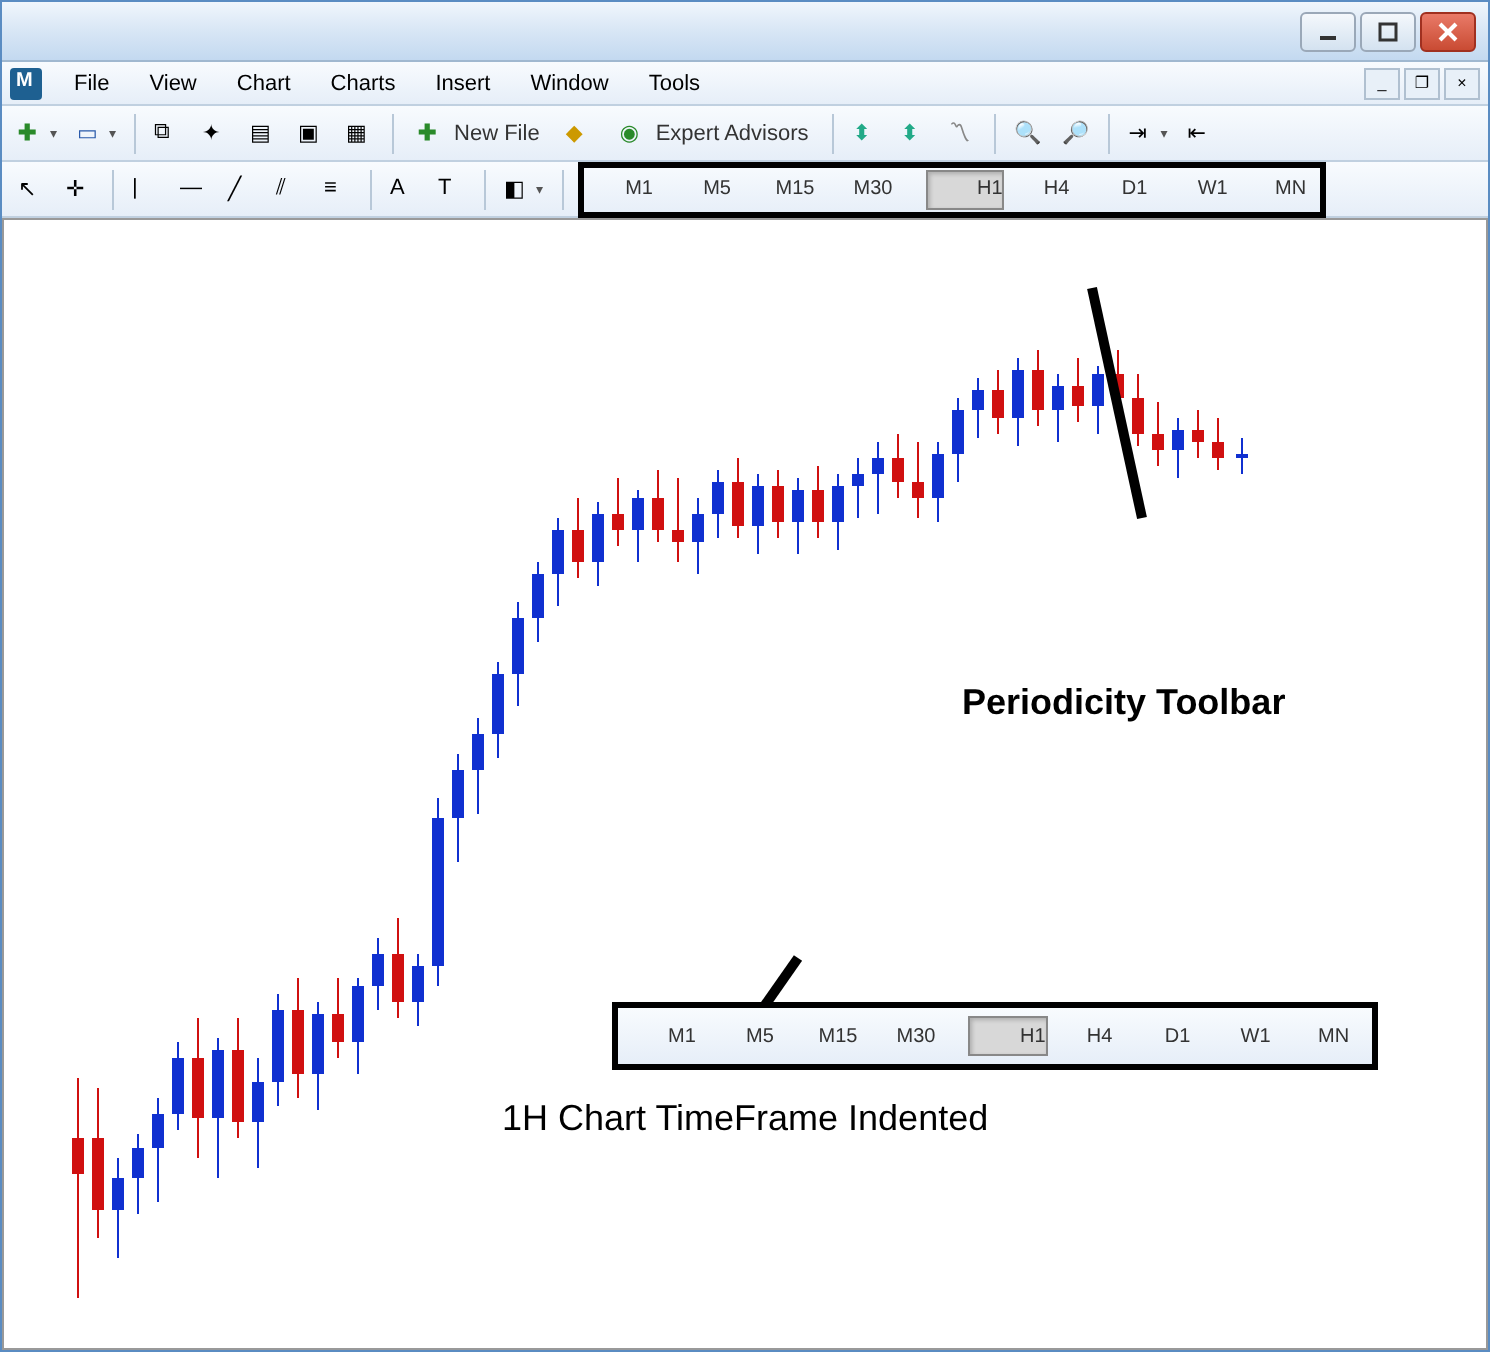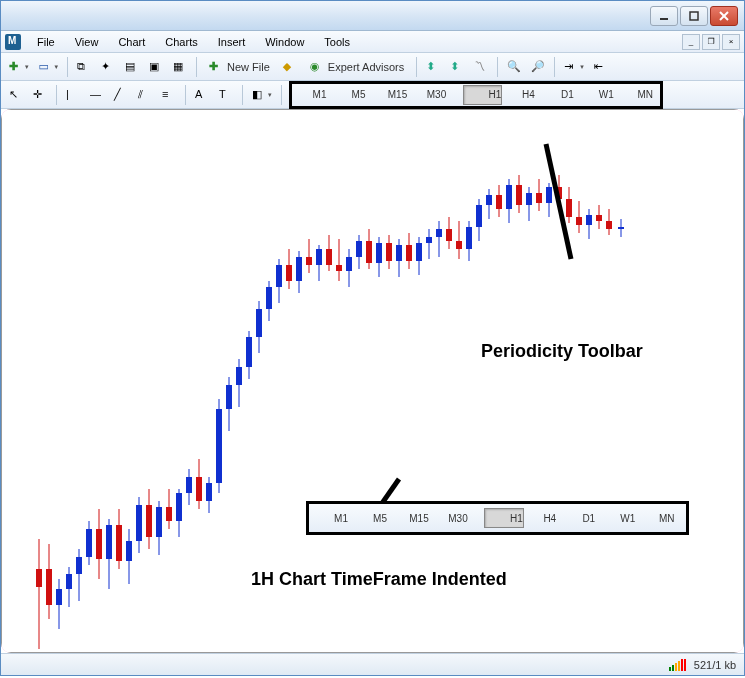--- a/index.html
+++ b/index.html
@@ -17,27 +17,27 @@
     .mdi-btn { width: 18px; height: 16px; border: 1px solid #b0c0d0; background: #e8f0f8; font-size: 8px; display: flex; align-items: center; justify-content: center; cursor: pointer; }
     .toolbar-row1 { height: 28px; background: linear-gradient(to bottom, #f8fbfe, #e6eef8); border-bottom: 1px solid #c0d0e0; display: flex; align-items: center; padding: 0 4px; gap: 2px; }
     .toolbar-row2 { height: 28px; background: linear-gradient(to bottom, #f8fbfe, #e6eef8); border-bottom: 1px solid #c0d0e0; display: flex; align-items: center; padding: 0 4px; gap: 2px; }
     .tbtn { min-width: 22px; height: 22px; border: 1px solid transparent; background: transparent; display: flex; align-items: center; justify-content: center; cursor: pointer; border-radius: 2px; padding: 0 3px; }
     .tbtn.dd::after { content: "▾"; font-size: 7px; margin-left: 2px; color: #555; }
     .sep { width: 1px; height: 20px; background: #b8c8d8; margin: 0 3px; }
     .tlabel-btn { display: flex; align-items: center; gap: 4px; padding: 0 6px; height: 22px; font-size: 11px; color: #333; }
     .tf-group { display: flex; align-items: center; border: 3px solid #000; padding: 1px 2px; margin-left: 2px; }
     .tf-btn { min-width: 26px; height: 20px; display: flex; align-items: center; justify-content: center; font-size: 10px; color: #333; cursor: pointer; border: 1px solid transparent; margin-left: 13px; }
     .tf-btn.active { border: 1px solid #888; background: #d8d8d8; box-shadow: inset 1px 1px 2px rgba(0,0,0,0.2); padding-left: 25px; }
-    .chart-area { flex: 1; background: #f9a8d4; position: relative; overflow: hidden; border-radius: 10px; }
+    .chart-area { flex: 1; background: #f9a8d4; position: relative; overflow: hidden; }
     .chart-svg { position: absolute; left: 0; top: 0; }
     .anno-box1 { position: absolute; top: 392px; left: 305px; border: 3px solid #000; background: linear-gradient(to bottom, #f8fbfe, #e6eef8); padding: 4px 6px; display: flex; gap: 0; }
     .anno-box1 .tf-btn { border: 1px solid transparent; }
     .anno-box1 .tf-btn.active { border: 1px solid #888; background: #d8d8d8; }
     .anno-label1 { position: absolute; top: 232px; left: 480px; font-size: 18px; font-weight: bold; font-family: Arial, sans-serif; color: #000; }
-    .anno-label2 { position: absolute; top: 460px; left: 250px; font-size: 18px; font-weight: bold; font-family: Arial, sans-serif; color: #000; }
+    .anno-label2 { position: absolute; top: 440px; left: 250px; font-size: 18px; font-weight: normal; font-family: Arial, sans-serif; color: #000; }
     .statusbar { height: 22px; background: linear-gradient(to bottom, #f4f8fc, #e0eaf4); border-top: 1px solid #c0d0e0; display: flex; align-items: center; justify-content: flex-end; padding: 0 8px; gap: 8px; font-size: 11px; color: #333; }
     .status-bars { display: flex; align-items: flex-end; gap: 1px; height: 12px; }
     .status-bars span { width: 2px; background: green; }
     .status-bars span:nth-child(1){height:4px}.status-bars span:nth-child(2){height:6px}.status-bars span:nth-child(3){height:8px;background:orange}.status-bars span:nth-child(4){height:10px;background:orange}.status-bars span:nth-child(5){height:12px;background:red}.status-bars span:nth-child(6){height:12px;background:red}
     .ico { width: 14px; height: 14px; display: inline-block; }
     .green-plus { color: #2a8a2a; font-weight: bold; }
     .blue-ico { color: #2a5aaa; }
     .chart-white-border { position: absolute; left: 0; top: 0; right: 0; border: 1px solid #999; background: #fff; bottom: 0;}
   </style>
 </head>
@@ -328,24 +328,13 @@
         <div class="tf-btn active">H1</div>
         <div class="tf-btn">H4</div>
         <div class="tf-btn">D1</div>
         <div class="tf-btn">W1</div>
         <div class="tf-btn">MN</div>
       </div>
 
     <div class="anno-label2">1H Chart TimeFrame Indented</div>
   </div>
 
-  <div class="statusbar">
-    <div class="status-bars">
-        <span></span>
-        <span></span>
-        <span></span>
-        <span></span>
-        <span></span>
-        <span></span>
-      </div>
-    <div>521/1 kb</div>
-  </div>
 </div>
 
 </body></html>

